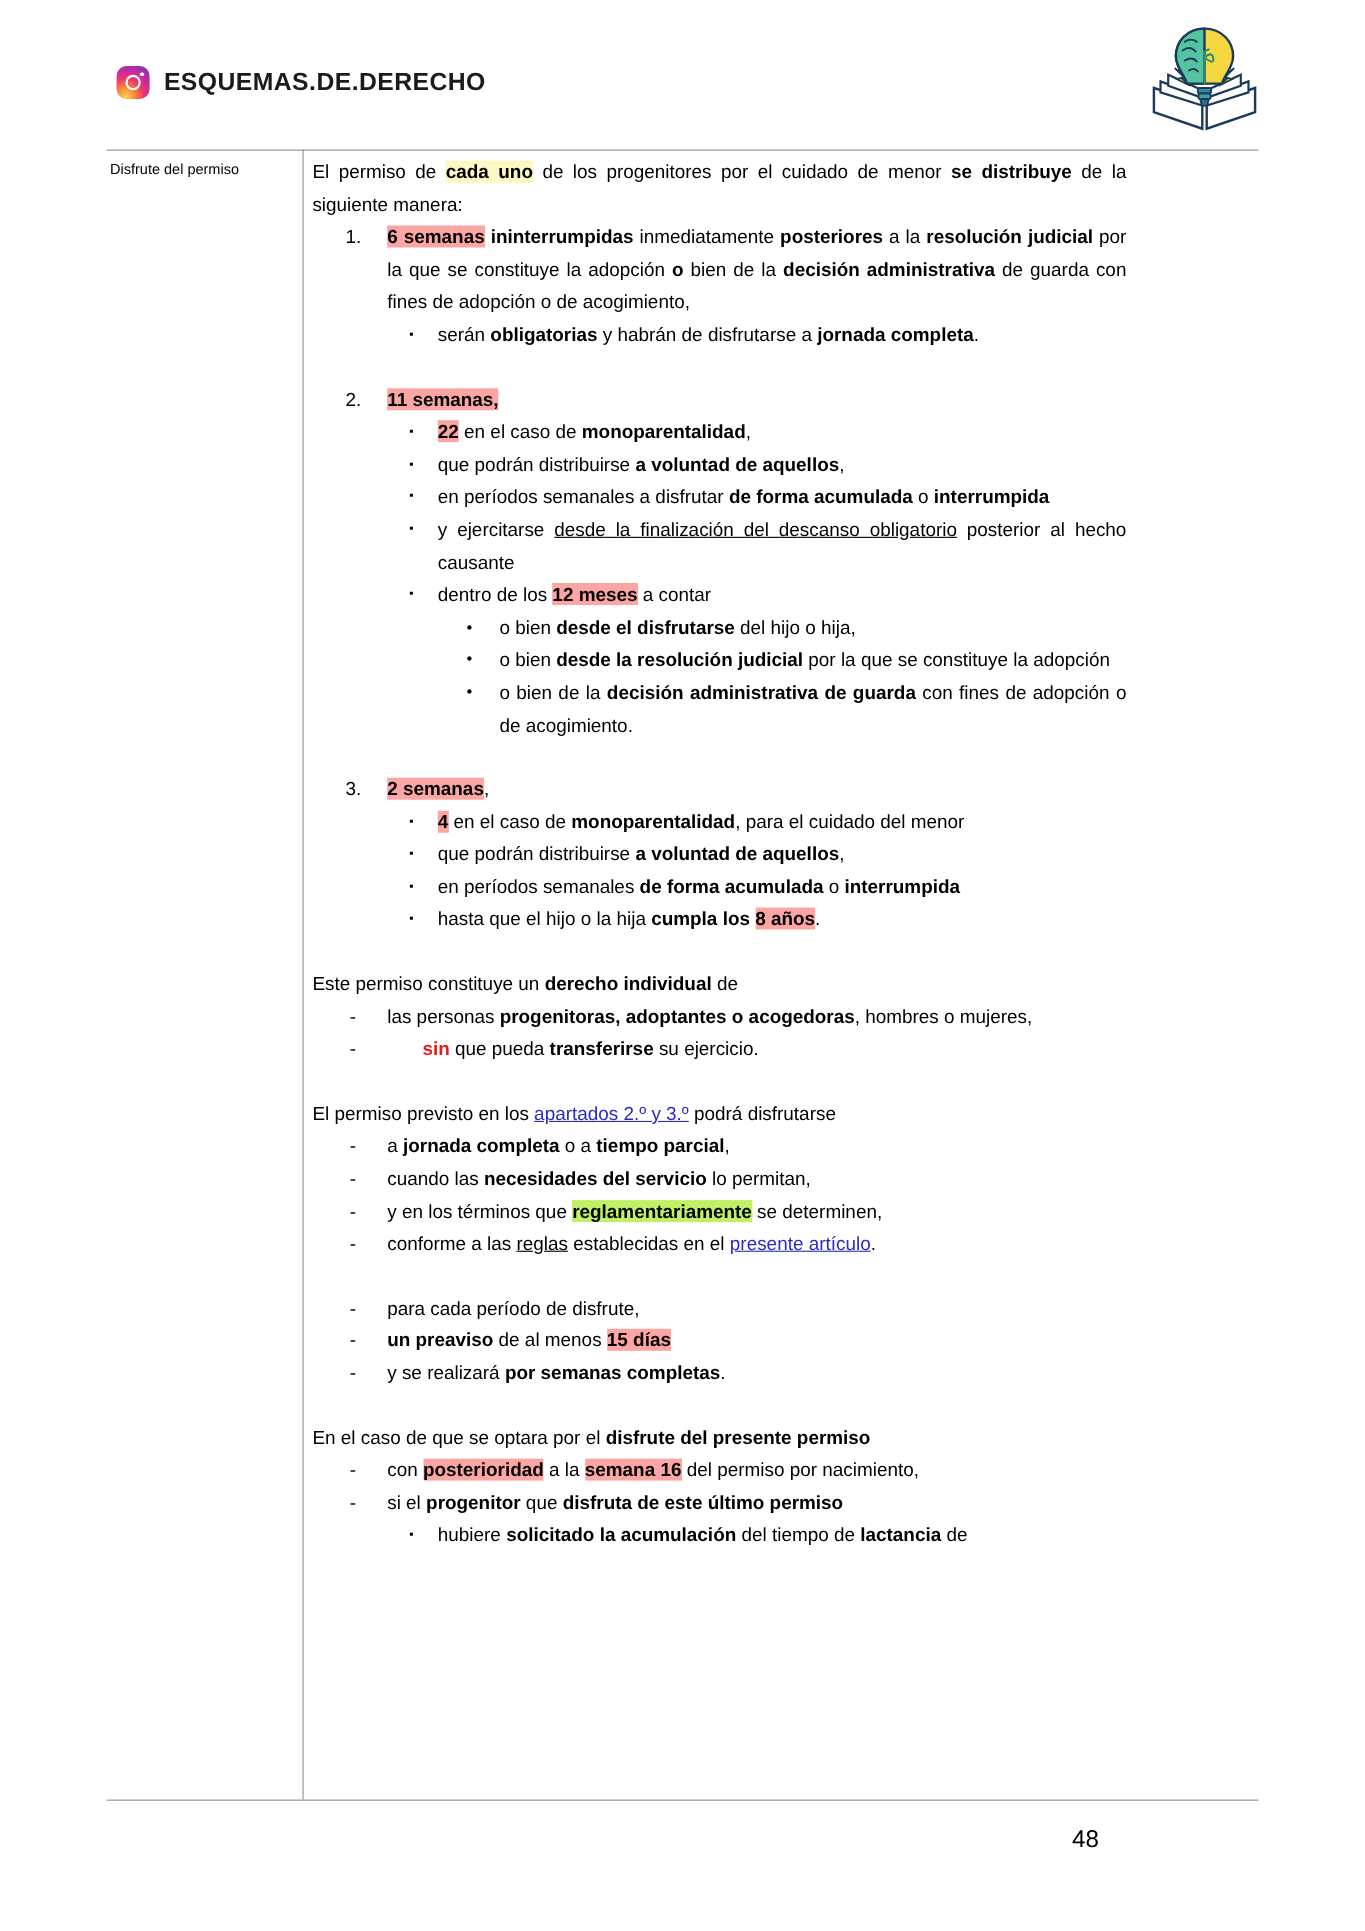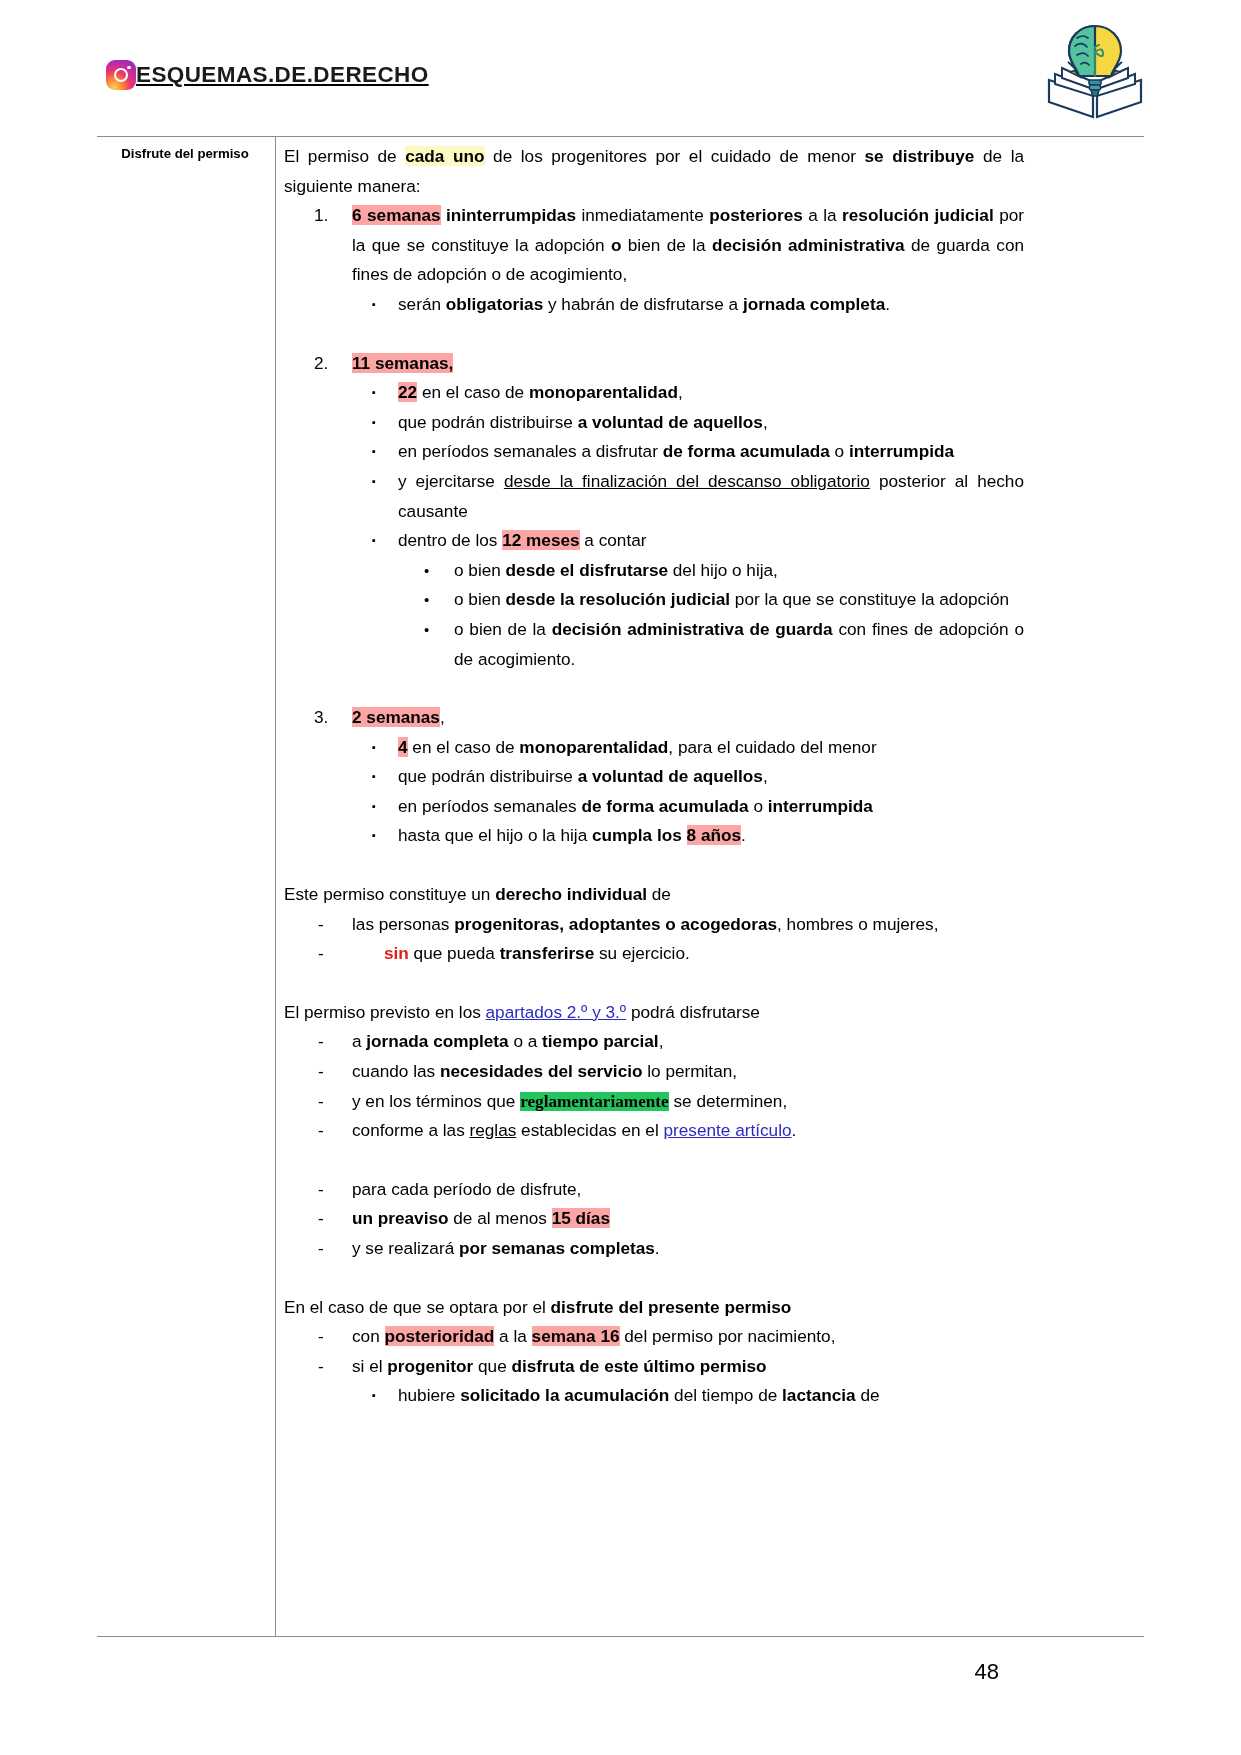--- a/index.html
+++ b/index.html
@@ -30,22 +30,21 @@
     left: 0;
     width: 1241px;
     height: 130px;
   }
   .brand {
     position: absolute;
     left: 106px;
     top: 60px;
     display: flex;
     align-items: center;
-    gap: 0;
-    text-decoration: underline;
+    gap: 13px;
   }
   .ig-icon {
     width: 30px;
     height: 30px;
     border-radius: 9px;
     background: radial-gradient(circle at 28% 92%, #fdd35c 0%, #fd8d32 22%, #e9386d 46%, #c32aa3 68%, #7232bd 100%);
     position: relative;
     flex: none;
   }
   .ig-icon::before {
@@ -107,23 +106,22 @@
     height: 1500px;
     background: #8d8d8d;
   }
 
   
   .row-label {
     position: absolute;
     left: 100px;
     top: 145px;
     width: 170px;
-    text-align: center;
     font-size: 13.2px;
-    font-weight: bold;
+    font-weight: normal;
     line-height: 1.3;
     color: #000;
   }
 
   
   .content {
     position: absolute;
     left: 284px;
     top: 142px;
     width: 740px;
@@ -168,21 +166,21 @@
   .dashlvl { position: relative; padding-left: 68px; margin: 0; }
   .dashlvl > .mk {
     position: absolute;
     left: 34px;
     top: 0;
   }
 
   b, .b { font-weight: bold; }
   .hl-y { background: #fca5a5; }
   .hl-g { background: #fef9c3; }
-  .hl-o { background: #22c55e; font-family: Liberation Serif, serif; }
+  .hl-o { background: #bef264; }
   .red { color: #e0201b; margin-left: 32px; }
   .lnk { color: #2b2bc4; text-decoration: underline; }
   .u { text-decoration: underline; }
 
   
   .page-number {
     position: absolute;
     left: 0;
     top: 1659px;
     width: 999px;

